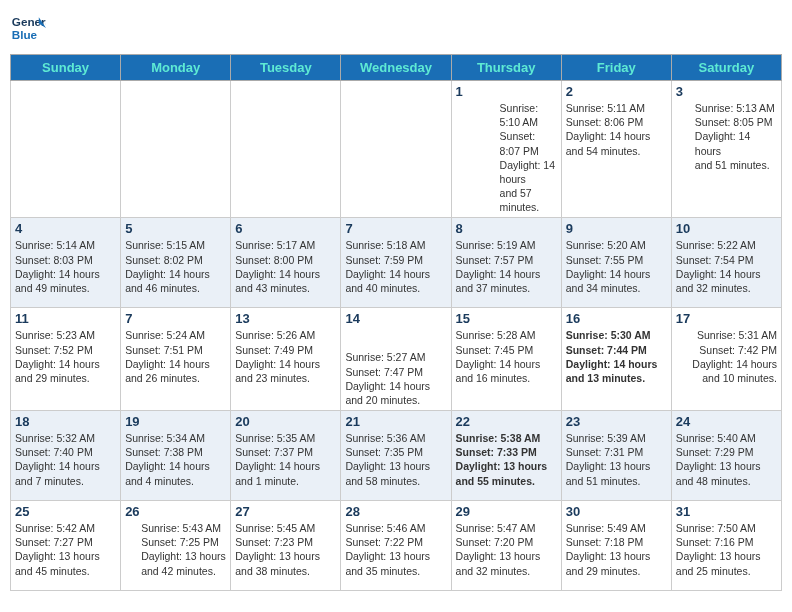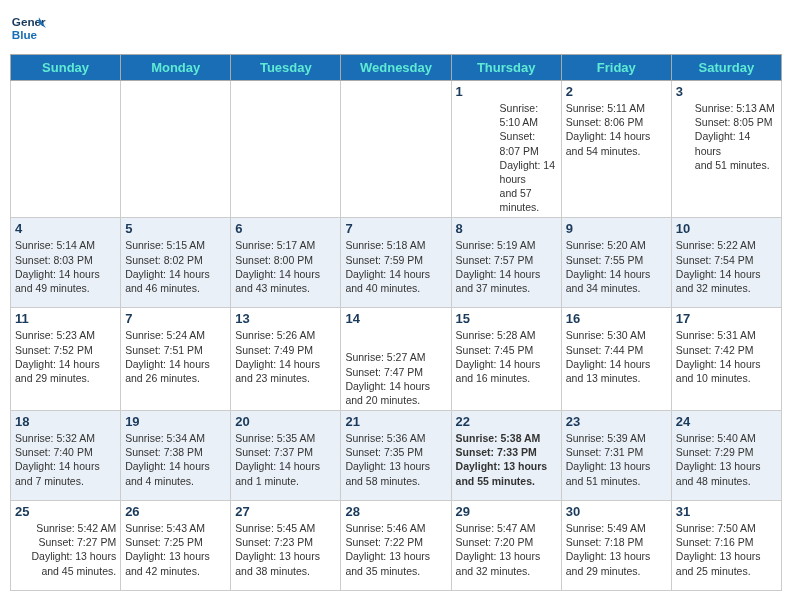--- a/index.html
+++ b/index.html
@@ -209,28 +209,28 @@
         </td>
         <td>
           <span class="day-num">15</span>
           <div class="cell-text" style="white-space: pre-line;">Sunrise: 5:28 AM
 Sunset: 7:45 PM
 Daylight: 14 hours
 and 16 minutes.</div>
         </td>
         <td>
           <span class="day-num">16</span>
-          <div class="cell-text" style="white-space: pre-line;">Sunrise: 5:30 AM
+          <div class="cell-text" style="white-space: pre-line; font-weight: bold;">Sunrise: 5:30 AM
 Sunset: 7:44 PM
 Daylight: 14 hours
 and 13 minutes.</div>
         </td>
         <td>
           <span class="day-num">17</span>
-          <div class="cell-text" style="white-space: pre-line;">Sunrise: 5:31 AM
+          <div class="cell-text" style="white-space: pre-line; text-align: right;">Sunrise: 5:31 AM
 Sunset: 7:42 PM
 Daylight: 14 hours
 and 10 minutes.</div>
         </td>
       </tr>
       <tr class="row-even">
         <td>
           <span class="day-num">18</span>
           <div class="cell-text" style="white-space: pre-line;">Sunrise: 5:32 AM
 Sunset: 7:40 PM
@@ -276,28 +276,28 @@
           <span class="day-num">24</span>
           <div class="cell-text" style="white-space: pre-line;">Sunrise: 5:40 AM
 Sunset: 7:29 PM
 Daylight: 13 hours
 and 48 minutes.</div>
         </td>
       </tr>
       <tr class="row-odd">
         <td>
           <span class="day-num">25</span>
-          <div class="cell-text" style="white-space: pre-line; text-align: right;">Sunrise: 5:42 AM
+          <div class="cell-text" style="white-space: pre-line;">Sunrise: 5:42 AM
 Sunset: 7:27 PM
 Daylight: 13 hours
 and 45 minutes.</div>
         </td>
         <td>
           <span class="day-num">26</span>
-          <div class="cell-text" style="white-space: pre-line;">Sunrise: 5:43 AM
+          <div class="cell-text" style="white-space: pre-line; margin-left: 16px;">Sunrise: 5:43 AM
 Sunset: 7:25 PM
 Daylight: 13 hours
 and 42 minutes.</div>
         </td>
         <td>
           <span class="day-num">27</span>
           <div class="cell-text" style="white-space: pre-line;">Sunrise: 5:45 AM
 Sunset: 7:23 PM
 Daylight: 13 hours
 and 38 minutes.</div>

